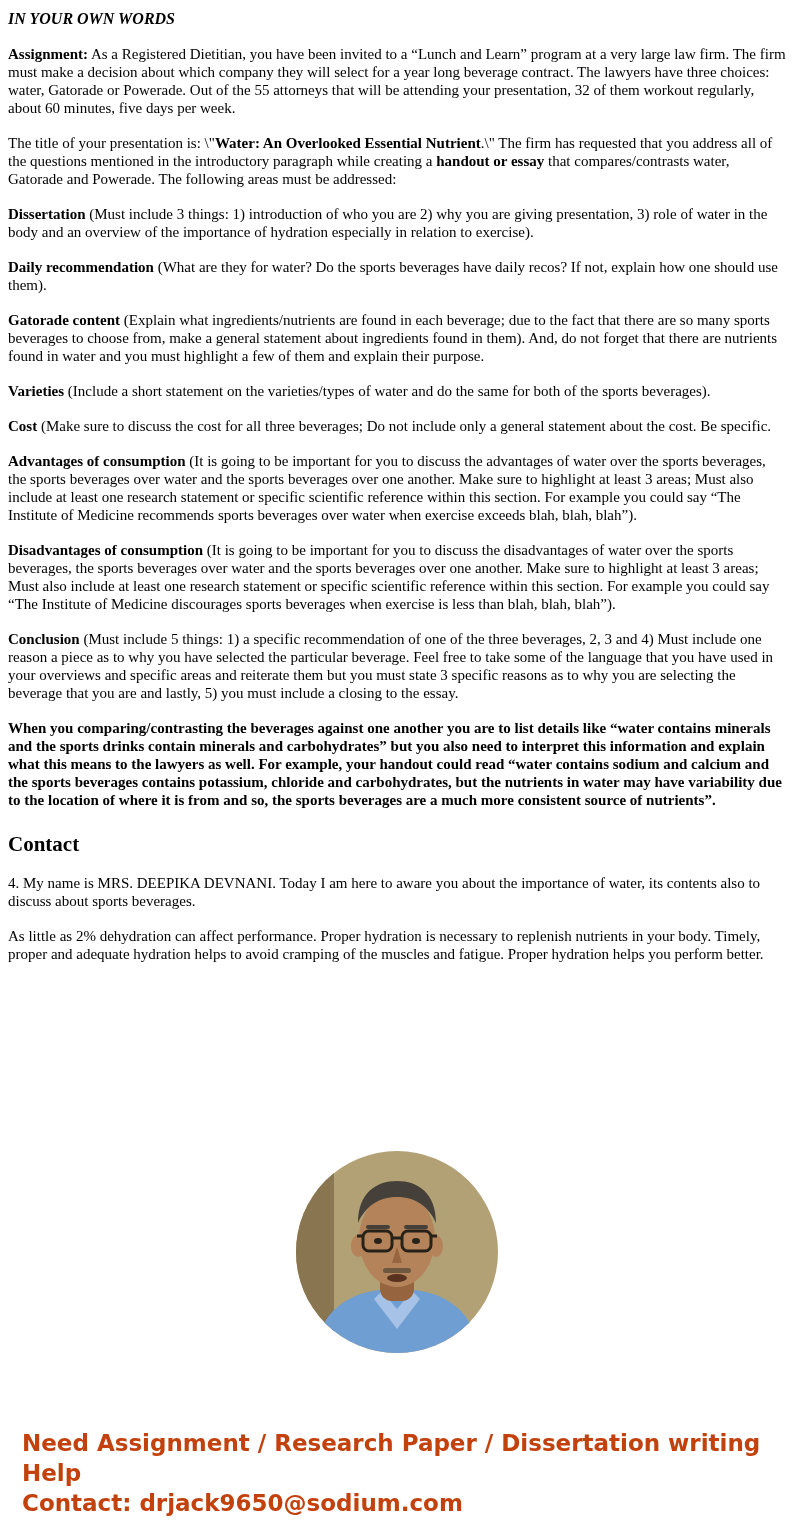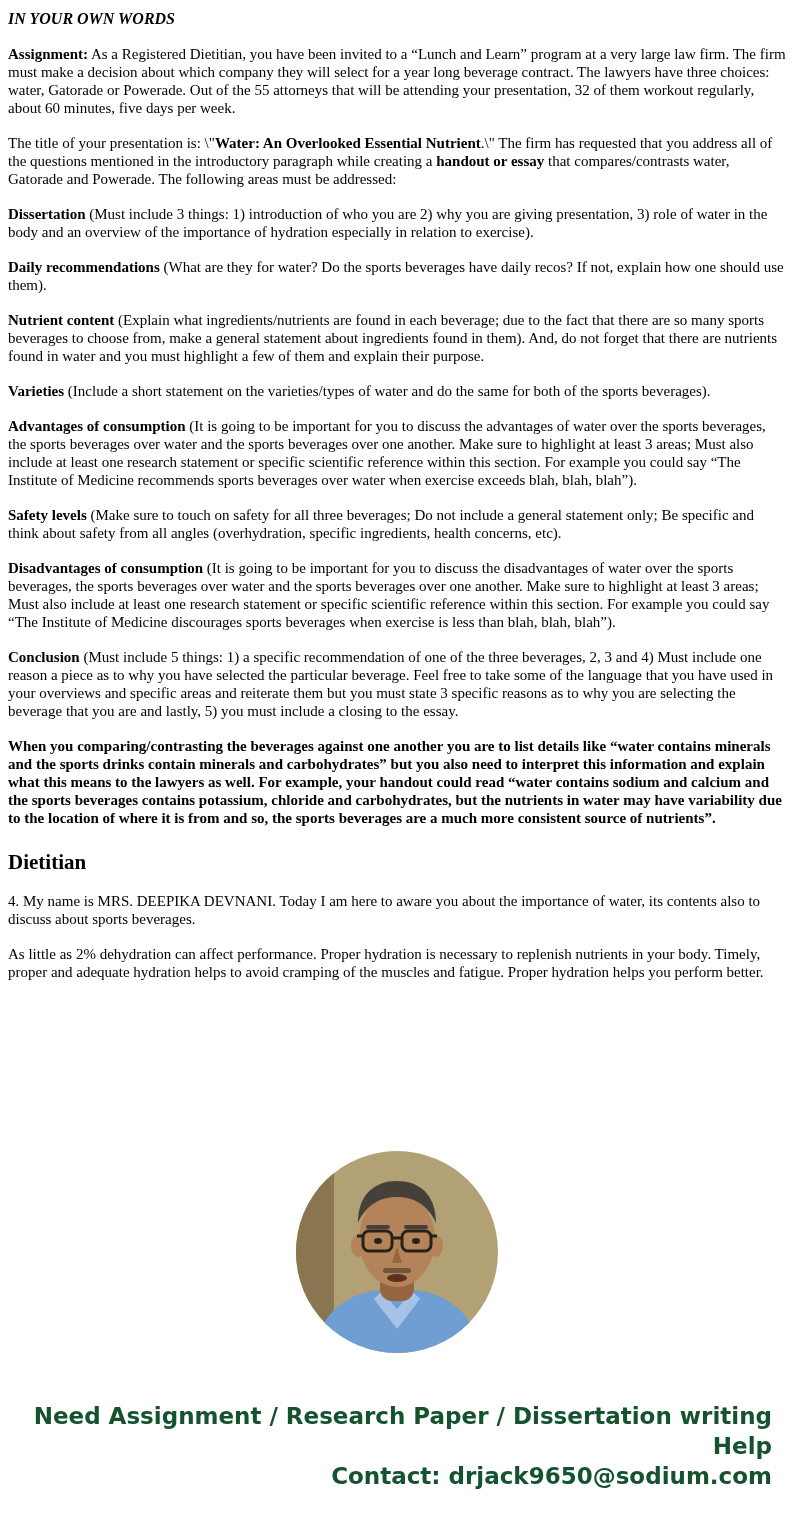--- a/index.html
+++ b/index.html
@@ -34,50 +34,50 @@
     margin:23px 0 18px 0;
   }
   .avatar-wrap {
     width:202px; height:202px;
     margin:20px auto 0 auto;
     border-radius:50%;
     overflow:hidden;
   }
   .avatar-wrap svg { display:block; width:202px; height:202px; }
   .footer {
-    margin-top:48px;
-    text-align:right;
+    margin-top:75px;
+    text-align:left;
     font-family:"DejaVu Sans", sans-serif;
     font-weight:bold;
     font-size:23px;
     line-height:30px;
-    color:#14532d;
+    color:#c2410c;
   }
   .footer-inner { max-width:750px; margin:0 auto; }
 </style>
 </head>
 <body>
 
 <div class="page">
 
   <div class="content">
     <div class="doc-title">IN YOUR OWN WORDS</div>
 
   <p class="para"><span class="bold">Assignment:</span><span> As a Registered Dietitian, you have been invited to a “Lunch and Learn” program at a very large law firm. The firm must make a decision about which company they will select for a year long beverage contract. The lawyers have three choices: water, Gatorade or Powerade. Out of the 55 attorneys that will be attending your presentation, 32 of them workout regularly, about 60 minutes, five days per week.</span></p>
       <p class="para"><span>The title of your presentation is: \"</span><span class="bold">Water: An Overlooked Essential Nutrient</span><span>.\" The firm has requested that you address all of the questions mentioned in the introductory paragraph while creating a </span><span class="bold">handout or essay</span><span> that compares/contrasts water, Gatorade and Powerade. The following areas must be addressed:</span></p>
       <p class="para"><span class="bold">Dissertation</span><span> (Must include 3 things: 1) introduction of who you are 2) why you are giving presentation, 3) role of water in the body and an overview of the importance of hydration especially in relation to exercise).</span></p>
-      <p class="para"><span class="bold">Daily recommendations</span><span> (What are they for water? Do the sports beverages have daily recos? If not, explain how one should use them).</span></p>
-      <p class="para"><span class="bold">Nutrient content</span><span> (Explain what ingredients/nutrients are found in each beverage; due to the fact that there are so many sports beverages to choose from, make a general statement about ingredients found in them). And, do not forget that there are nutrients found in water and you must highlight a few of them and explain their purpose.</span></p>
+      <p class="para"><span class="bold">Daily recommendation</span><span> (What are they for water? Do the sports beverages have daily recos? If not, explain how one should use them).</span></p>
+      <p class="para"><span class="bold">Gatorade content</span><span> (Explain what ingredients/nutrients are found in each beverage; due to the fact that there are so many sports beverages to choose from, make a general statement about ingredients found in them). And, do not forget that there are nutrients found in water and you must highlight a few of them and explain their purpose.</span></p>
       <p class="para"><span class="bold">Varieties</span><span> (Include a short statement on the varieties/types of water and do the same for both of the sports beverages).</span></p>
+      <p class="para"><span class="bold">Cost</span><span> (Make sure to discuss the cost for all three beverages; Do not include only a general statement about the cost. Be specific.</span></p>
       <p class="para"><span class="bold">Advantages of consumption</span><span> (It is going to be important for you to discuss the advantages of water over the sports beverages, the sports beverages over water and the sports beverages over one another. Make sure to highlight at least 3 areas; Must also include at least one research statement or specific scientific reference within this section. For example you could say “The Institute of Medicine recommends sports beverages over water when exercise exceeds blah, blah, blah”).</span></p>
-      <p class="para"><span class="bold">Safety levels</span><span> (Make sure to touch on safety for all three beverages; Do not include a general statement only; Be specific and think about safety from all angles (overhydration, specific ingredients, health concerns, etc).</span></p>
       <p class="para"><span class="bold">Disadvantages of consumption</span><span> (It is going to be important for you to discuss the disadvantages of water over the sports beverages, the sports beverages over water and the sports beverages over one another. Make sure to highlight at least 3 areas; Must also include at least one research statement or specific scientific reference within this section. For example you could say “The Institute of Medicine discourages sports beverages when exercise is less than blah, blah, blah”).</span></p>
       <p class="para"><span class="bold">Conclusion</span><span> (Must include 5 things: 1) a specific recommendation of one of the three beverages, 2, 3 and 4) Must include one reason a piece as to why you have selected the particular beverage. Feel free to take some of the language that you have used in your overviews and specific areas and reiterate them but you must state 3 specific reasons as to why you are selecting the beverage that you are and lastly, 5) you must include a closing to the essay.</span></p>
       <p class="para bold-block"><span class="bold">When you comparing/contrasting the beverages against one another you are to list details like “water contains minerals and the sports drinks contain minerals and carbohydrates” but you also need to interpret this information and explain what this means to the lawyers as well. For example, your handout could read “water contains sodium and calcium and the sports beverages contains potassium, chloride and carbohydrates, but the nutrients in water may have variability due to the location of where it is from and so, the sports beverages are a much more consistent source of nutrients”.</span></p>
-      <p class="section-heading"><span class="bold">Dietitian</span></p>
+      <p class="section-heading"><span class="bold">Contact</span></p>
       <p class="para"><span>4. My name is MRS. DEEPIKA DEVNANI. Today I am here to aware you about the importance of water, its contents also to discuss about sports beverages.</span></p>
       <p class="para"><span>As little as 2% dehydration can affect performance. Proper hydration is necessary to replenish nutrients in your body. Timely, proper and adequate hydration helps to avoid cramping of the muscles and fatigue. Proper hydration helps you perform better.</span></p>
     </div>
 
   <div class="avatar-wrap">
     <svg viewBox="0 0 202 202" xmlns="http://www.w3.org/2000/svg">
       <rect width="202" height="202" fill="#b2a175"></rect>
       <rect x="0" y="0" width="34" height="202" fill="#897550"></rect>
       <rect x="34" y="0" width="4" height="202" opacity="0.6" fill="#6f5d3e"></rect>
       <path d="M 16 202 C 28 152 60 138 101 138 C 142 138 174 152 186 202 Z" fill="#6f9ed2"></path>

